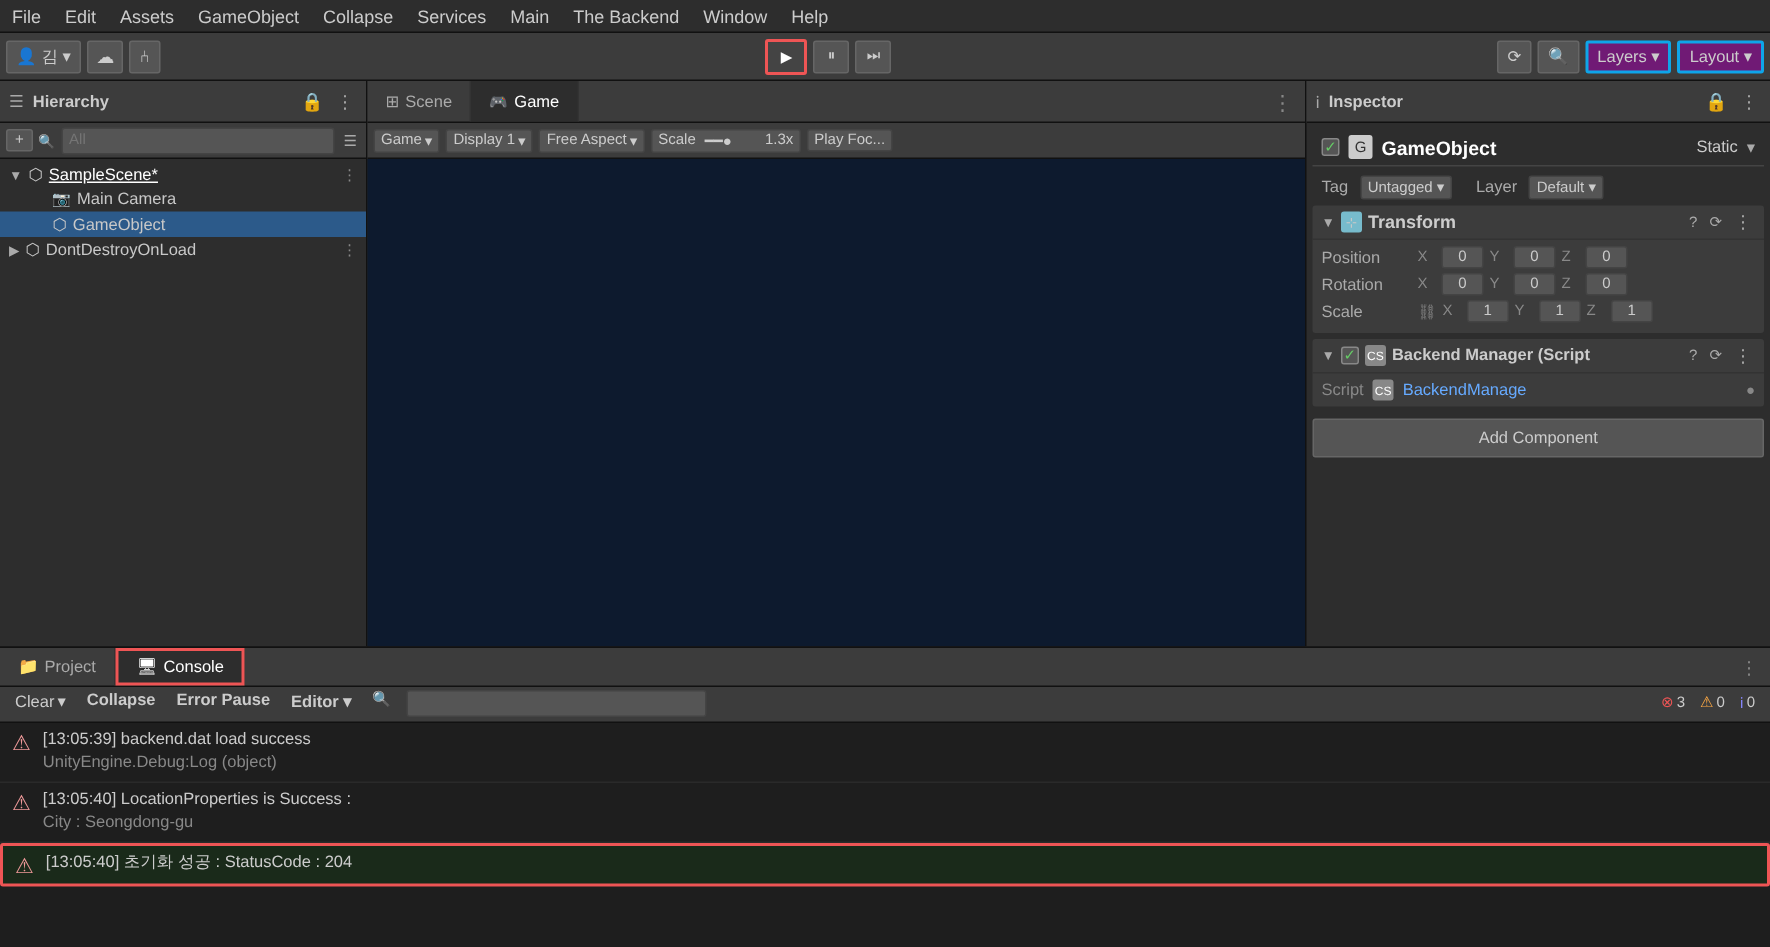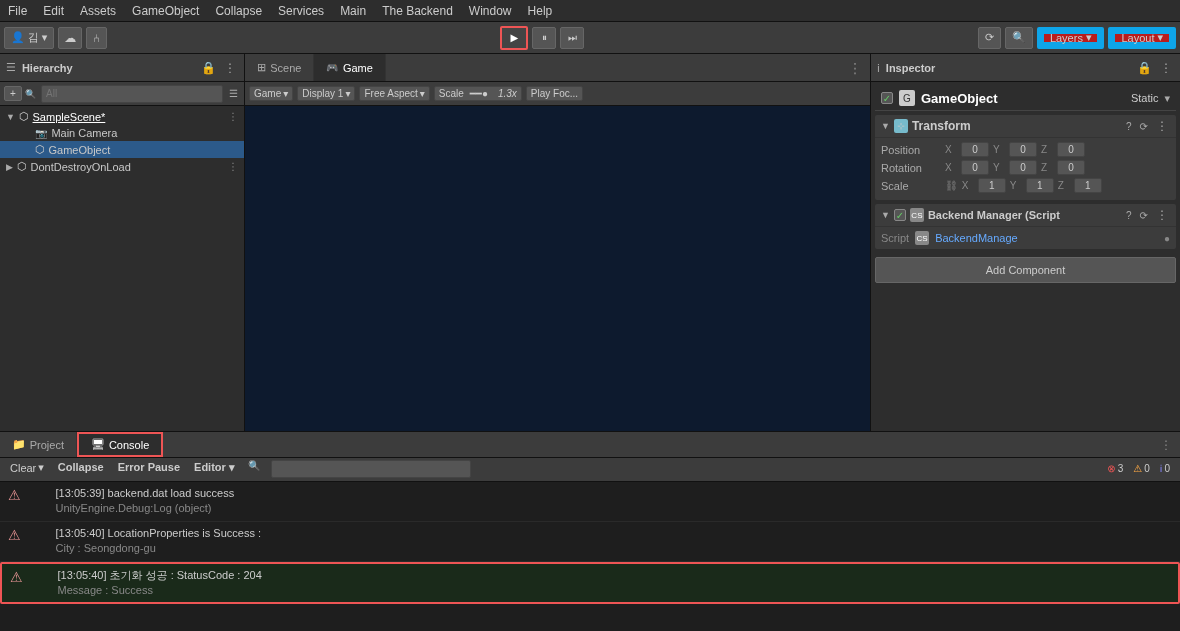--- a/index.html
+++ b/index.html
@@ -83,22 +83,22 @@
       border: 1px solid #666;
       color: #ccc;
       padding: 2px 6px;
       font-size: 11px;
       cursor: pointer;
       border-radius: 2px;
       height: 22px;
       display: flex; align-items: center; gap: 3px;
     }
     .layers-dropdown {
-      background: #b91c1c;
-      border: 7px solid #0ea5e9;
+      background: #701a75;
+      border: 2px solid #0ea5e9;
       color: #ccc;
       padding: 2px 6px;
       font-size: 11px;
       cursor: pointer;
       border-radius: 2px;
       height: 22px;
       display: flex; align-items: center; gap: 3px;
     }
     .cloud-btn {
       background: #555;
@@ -478,21 +478,21 @@
       border-bottom: 1px solid #2a2a2a;
       gap: 8px;
       cursor: pointer;
     }
     .console-entry.selected {
       background: #1a2a1a;
       border: 2px solid #e55;
       border-radius: 2px;
     }
     .console-entry-icon { font-size: 14px; flex-shrink: 0; margin-top: 1px; }
-    .console-entry-text { font-size: 11px; color: #ccc; line-height: 1.4; margin-left: 27px; }
+    .console-entry-text { font-size: 11px; color: #ccc; line-height: 1.4; }
     .console-entry-text .line2 { color: #888; }
 
     
     ::-webkit-scrollbar { width: 6px; height: 6px; }
     ::-webkit-scrollbar-track { background: #2a2a2a; }
     ::-webkit-scrollbar-thumb { background: #555; border-radius: 3px; }
 
     .clear-dropdown {
       display: flex; align-items: center; gap: 2px;
       background: none; border: none; color: #ccc;
@@ -628,21 +628,21 @@
         <span>Display 1</span>
         <span>▾</span>
       </div>
       <div class="game-dropdown">
         <span>Free Aspect</span>
         <span>▾</span>
       </div>
       <div class="game-dropdown">
         <span>Scale</span>
         <span style="margin-left:4px;">━━●</span>
-        <span style="margin-left:8px;font-style:italic;">1.3x</span>
+        <span style="margin-left:20px;">1.3x</span>
       </div>
       <div class="game-dropdown">
         <span>Play Foc...</span>
       </div>
     </div>
     <div class="game-canvas"></div>
   </div>
 
   <div class="inspector-panel">
     <div class="panel-header">
@@ -658,20 +658,32 @@
       <div class="inspector-header-row">
         <div class="checkbox-inline">
           <span class="inline-check">✓</span>
         </div>
         <div class="obj-icon">G</div>
         <span class="obj-name">GameObject</span>
         <span class="static-label">Static</span>
         <span class="static-dropdown">▾</span>
       </div>
       
+      <div class="tag-row">
+        <span>Tag</span>
+        <div class="tag-dropdown">
+          <span>Untagged</span>
+          <span>▾</span>
+        </div>
+        <span style="margin-left:8px;">Layer</span>
+        <div class="tag-dropdown">
+          <span>Default</span>
+          <span>▾</span>
+        </div>
+      </div>
 
       
       <div class="component-section">
         <div class="component-header">
           <span class="component-arrow">▼</span>
           <div class="component-icon" style="background:#7bc;">⊹</div>
           <span class="component-name">Transform</span>
           <div class="component-actions">
             <button class="icon-btn" style="font-size:10px;">?</button>
             <button class="icon-btn" style="font-size:10px;">⟳</button>
@@ -803,17 +815,16 @@
       <div class="console-entry-text">
         <div>[13:05:40] LocationProperties is Success :</div>
         <div class="line2">City : Seongdong-gu</div>
       </div>
     </div>
 
     <div class="console-entry selected">
       <span class="console-entry-icon" style="color:#e99;">⚠</span>
       <div class="console-entry-text">
         <div>[13:05:40] 초기화 성공 : StatusCode : 204</div>
-        <div class="line2">Message : Success</div>
       </div>
     </div>
   </div>
 </div>
 
 </body></html>

